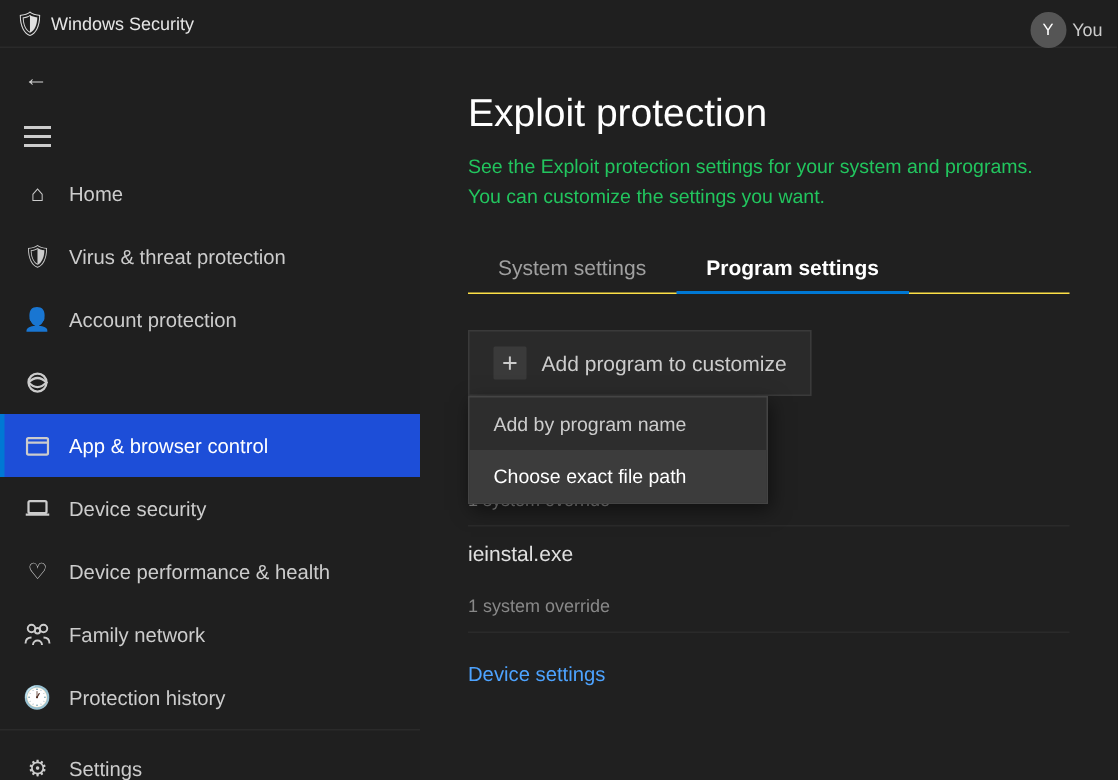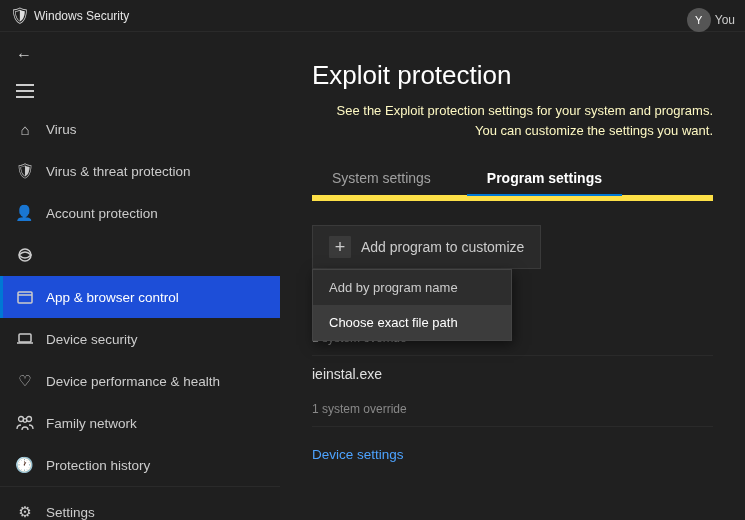--- a/index.html
+++ b/index.html
@@ -120,31 +120,30 @@
       position: relative;
     }
     .page-title {
       font-size: 26px;
       font-weight: 400;
       color: #ffffff;
       margin-bottom: 10px;
     }
     .page-desc {
       font-size: 13px;
-      color: #fef9c3;
+      color: #22c55e;
       line-height: 1.5;
       max-width: 420px;
       margin-bottom: 22px;
-      text-align: right;
     }
     
     .tabs {
       display: flex;
-      gap: 16px;
-      border-bottom: 6px solid #fde047;
+      gap: 0;
+      border-bottom: 1px solid #fde047;
       margin-bottom: 24px;
     }
     .tab {
       padding: 8px 20px;
       font-size: 14px;
       color: #a0a0a0;
       cursor: pointer;
       border-bottom: 2px solid transparent;
       margin-bottom: -1px;
     }
@@ -272,21 +271,21 @@
     </div>
     <div class="hamburger">
       <span></span>
       <span></span>
       <span></span>
     </div>
     <nav class="sidebar-nav">
 
       <div class="sidebar-item">
         <span class="sidebar-icon">⌂</span>
-        <span class="sidebar-label">Virus</span>
+        <span class="sidebar-label">Home</span>
       </div>
 
       <div class="sidebar-item">
         <span class="sidebar-icon">🛡</span>
         <span class="sidebar-label">Virus &amp; threat protection</span>
       </div>
 
       <div class="sidebar-item">
         <span class="sidebar-icon">👤</span>
         <span class="sidebar-label">Account protection</span>

